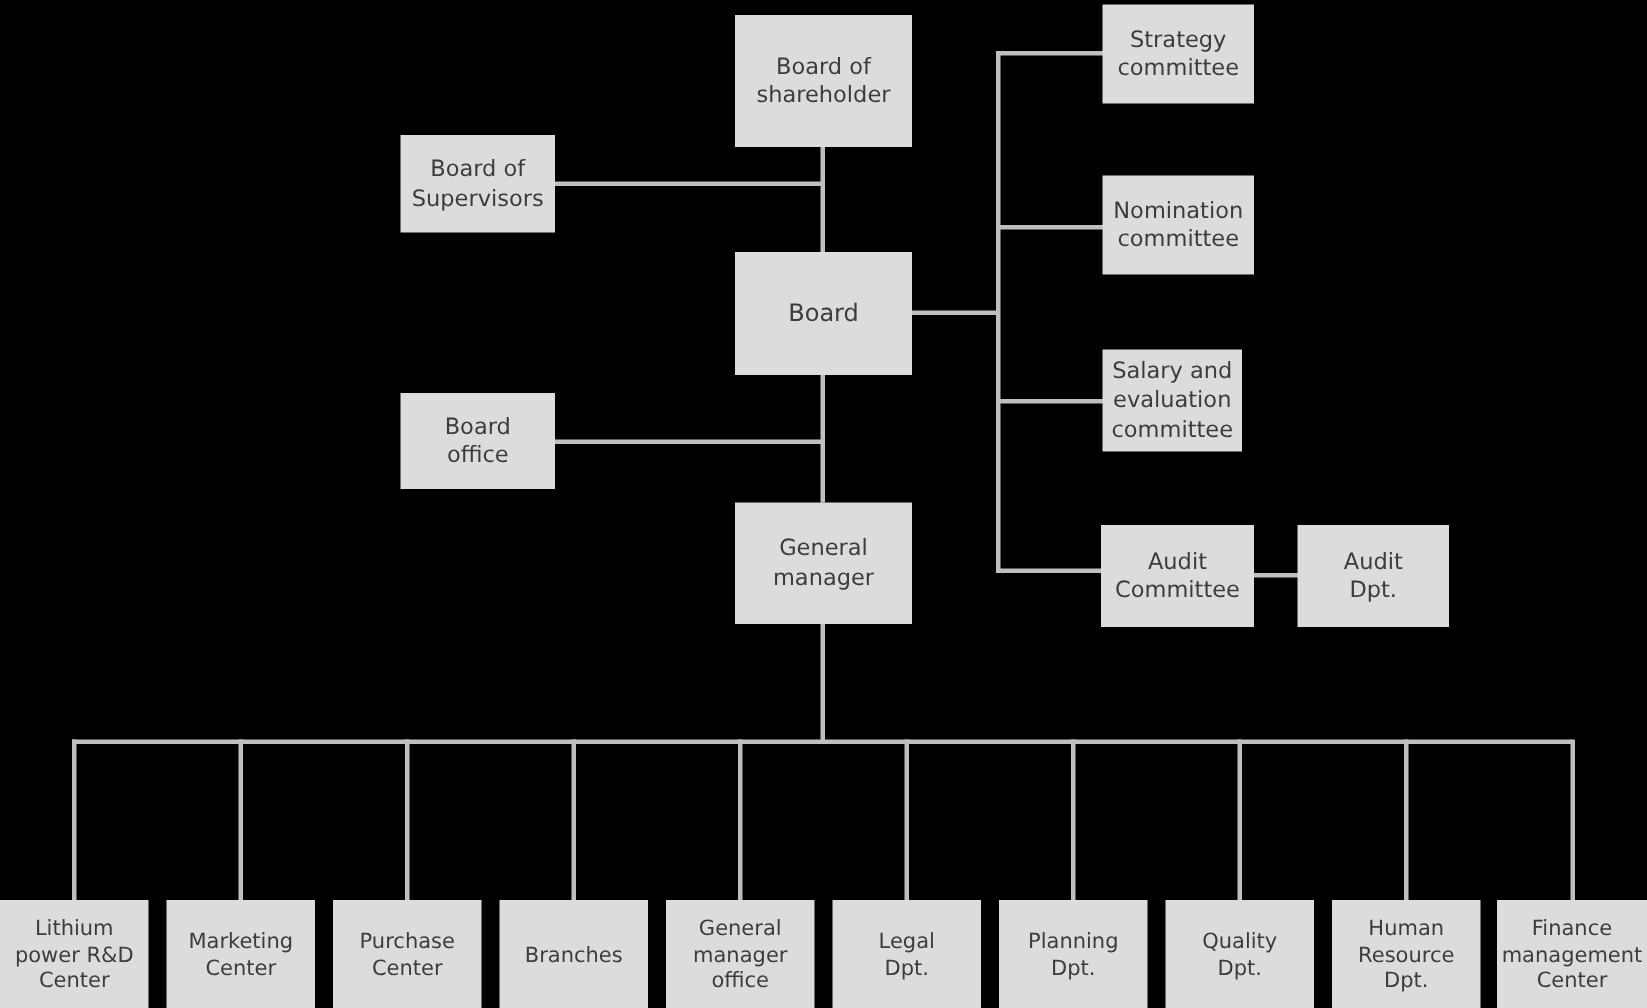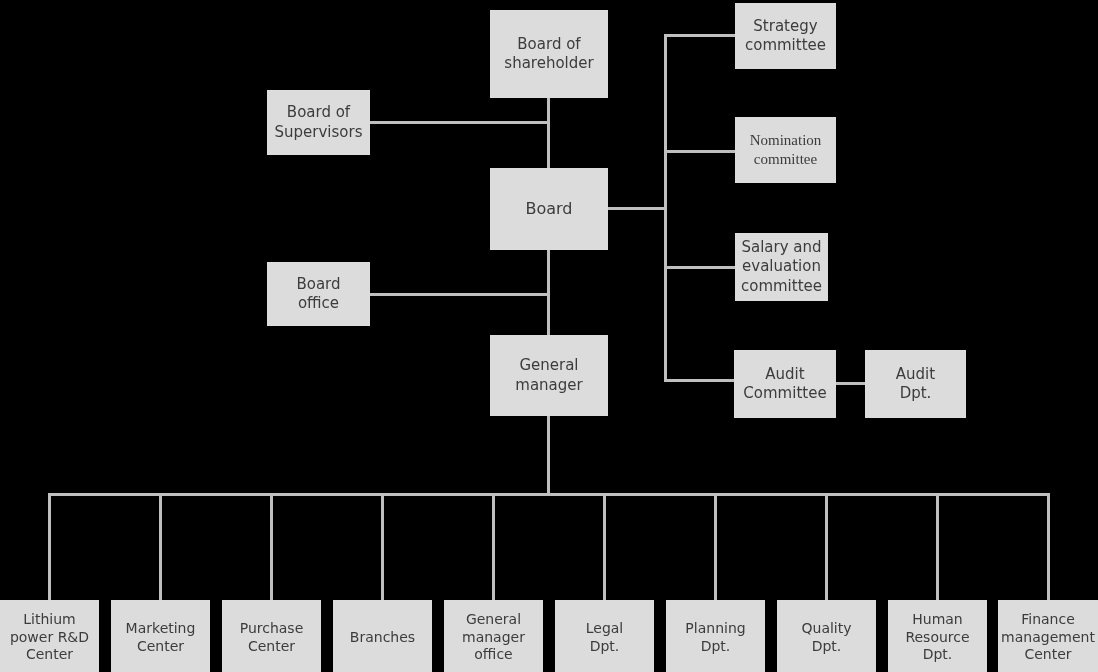--- a/index.html
+++ b/index.html
@@ -92,21 +92,21 @@
 
   <div class="node" style="left:267px; top:262px; width:103px; height:64px;">Board
 office</div>
 
   <div class="node" style="left:490px; top:335px; width:118px; height:81px;">General
 manager</div>
 
   <div class="node" style="left:735px; top:3px; width:101px; height:66px;">Strategy
 committee</div>
 
-  <div class="node" style="left:735px; top:117px; width:101px; height:66px;font-family:Liberation Serif, serif;">Nomination
+  <div class="node" style="left:735px; top:117px; width:101px; height:66px;">Nomination
 committee</div>
 
   <div class="node" style="left:735px; top:233px; width:93px; height:68px;">Salary and
 evaluation
 committee</div>
 
   <div class="node" style="left:734px; top:350px; width:102px; height:68px;">Audit
 Committee</div>
 
   <div class="node" style="left:865px; top:350px; width:101px; height:68px;">Audit

